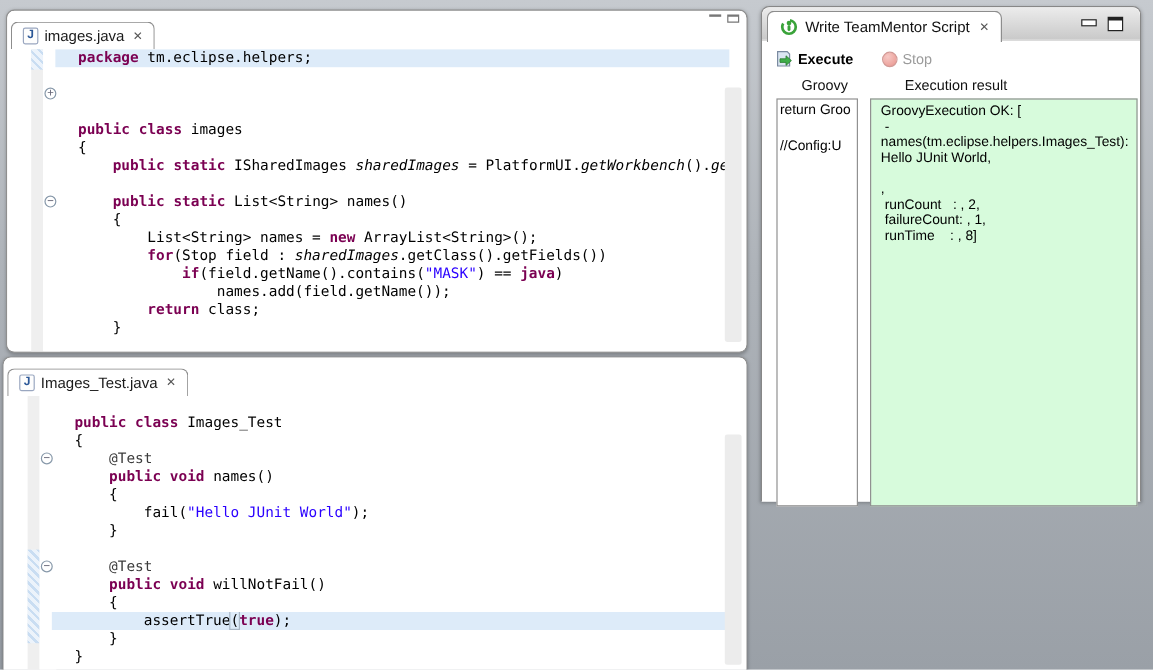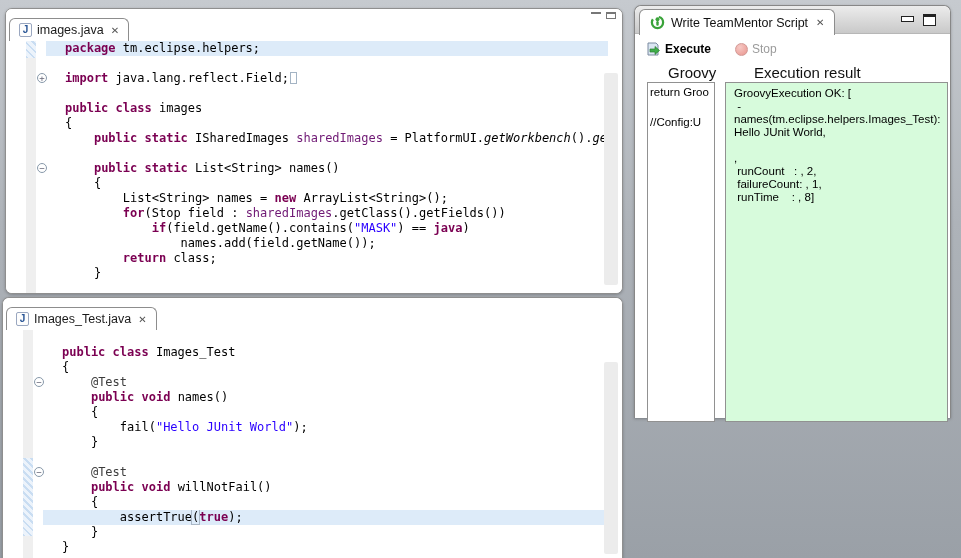--- a/index.html
+++ b/index.html
@@ -50,21 +50,21 @@
   }
   .code-lines { position:absolute; left:40px; top:0; right:14px; bottom:0; overflow:hidden; }
   .code-line {
     position:absolute; left:0; right:0; height:15px;
     font-family:"DejaVu Sans Mono", monospace; font-size:12px; line-height:15px;
     white-space:pre; padding-left:19px; overflow:hidden;
   }
   .code-line.hl { background:#ddebf9; }
   .tk-kw  { color:#7b0052; font-weight:bold; }
   .tk-str { color:#2a00ff; }
-  .tk-fld { color:#701a75; }
+  .tk-fld { color:#000000; font-style:italic; }
   .tk-sm  { font-style:italic; color:#000; }
   .tk-pl  { color:#000; }
   .tk-ann { color:#3c3c3c; }
   .tk-brk { outline:1px solid #a9b7c6; }
   .tk-box { display:inline-block; width:7px; height:12px; border:1px solid #a4b4c4; vertical-align:-2px; margin-left:1px; }
   .v-scrollbar {
     position:absolute; right:4px; top:32px; bottom:8px; width:14px;
     background:#ececec; border-radius:2px;
   }
   
@@ -90,21 +90,21 @@
   .rp-body { position:absolute; left:0; top:28px; right:0; bottom:0; background:#fff; }
   .rp-toolbar { position:absolute; left:10px; top:7px; display:flex; align-items:center; gap:6px; }
   .btn { display:flex; align-items:center; gap:4px; font-size:12px; cursor:default; }
   .btn-execute { color:#000; font-weight:bold;text-align:right; }
   .btn-stop { color:#9b9b9b; margin-left:18px; }
   .stop-circle {
     width:13px; height:13px; border-radius:50%;
     background:radial-gradient(circle at 35% 30%,#f6c9c5,#eda49e 70%,#dd8d88);
     border:1px solid #d29a96;
   }
-  .col-labels { position:absolute; left:0; top:30px; right:0; height:16px; font-size:15px; color:#111; }
+  .col-labels { position:absolute; left:0; top:30px; right:0; height:16px; font-size:12px; color:#111; }
   .lbl-groovy { position:absolute; left:33px; }
   .lbl-result { position:absolute; left:119px; }
   .groovy-box {
     position:absolute; left:12px; top:48px; width:68px; bottom:-4px;
     background:#fff; border:1px solid #919191; overflow:hidden;
     font-size:11.5px; line-height:15px; white-space:pre; padding:2px 0 0 2px; color:#000;
   }
   .result-box {
     position:absolute; left:90px; top:48px; width:223px; bottom:-4px;
     border:1px solid #919191; overflow:hidden;
@@ -132,21 +132,20 @@
     <div class="range-col">
       <div class="range-seg" style="top: 0px; height: 17px;"></div>
     </div>
     <div class="fold-col">
         <span class="fold-icon" style="top: 32px;">+</span>
         <span class="fold-icon" style="top: 122px;">−</span>
       </div>
     <div class="code-lines">
         <div class="code-line hl" style="top: 0px;"><span class="tk-kw">package</span><span class="tk-pl"> tm.eclipse.helpers;</span></div>
         <div class="code-line" style="top: 15px;"></div>
-        <div class="code-line" style="top: 30px;"><span class="tk-kw">import</span><span class="tk-pl"> java.lang.reflect.Field;</span><span class="tk-box"></span></div>
         <div class="code-line" style="top: 45px;"></div>
         <div class="code-line" style="top: 60px;"><span class="tk-kw">public</span><span class="tk-pl"> </span><span class="tk-kw">class</span><span class="tk-pl"> images</span></div>
         <div class="code-line" style="top: 75px;"><span class="tk-pl">{</span></div>
         <div class="code-line" style="top: 90px;"><span class="tk-pl">    </span><span class="tk-kw">public</span><span class="tk-pl"> </span><span class="tk-kw">static</span><span class="tk-pl"> ISharedImages </span><span class="tk-fld">sharedImages</span><span class="tk-pl"> = PlatformUI.</span><span class="tk-sm">getWorkbench</span><span class="tk-pl">().</span><span class="tk-sm">getShar</span></div>
         <div class="code-line" style="top: 105px;"></div>
         <div class="code-line" style="top: 120px;"><span class="tk-pl">    </span><span class="tk-kw">public</span><span class="tk-pl"> </span><span class="tk-kw">static</span><span class="tk-pl"> List&lt;String&gt; names()</span></div>
         <div class="code-line" style="top: 135px;"><span class="tk-pl">    {</span></div>
         <div class="code-line" style="top: 150px;"><span class="tk-pl">        List&lt;String&gt; names = </span><span class="tk-kw">new</span><span class="tk-pl"> ArrayList&lt;String&gt;();</span></div>
         <div class="code-line" style="top: 165px;"><span class="tk-pl">        </span><span class="tk-kw">for</span><span class="tk-pl">(Stop field : </span><span class="tk-fld">sharedImages</span><span class="tk-pl">.getClass().getFields())</span></div>
         <div class="code-line" style="top: 180px;"><span class="tk-pl">            </span><span class="tk-kw">if</span><span class="tk-pl">(field.getName().contains(</span><span class="tk-str">"MASK"</span><span class="tk-pl">) == </span><span class="tk-kw">java</span><span class="tk-pl">)</span></div>

